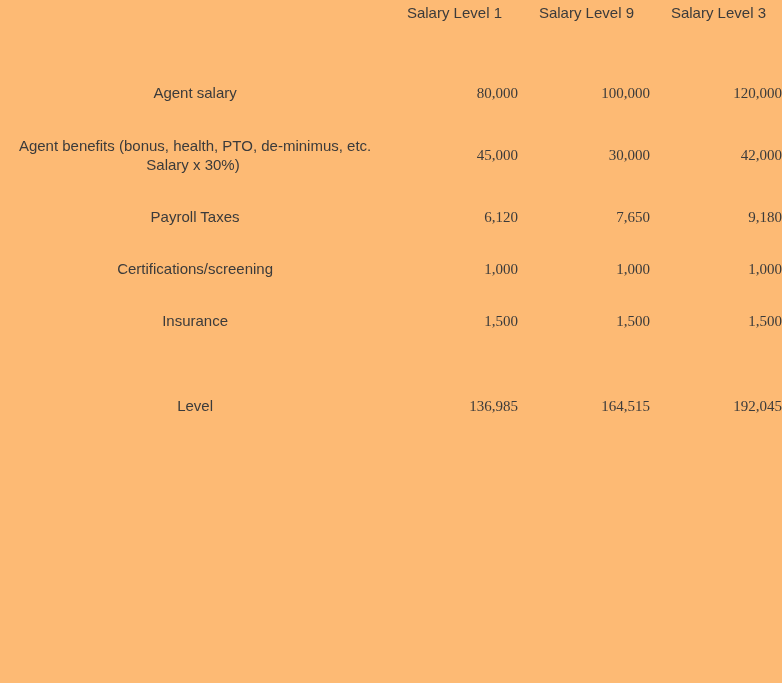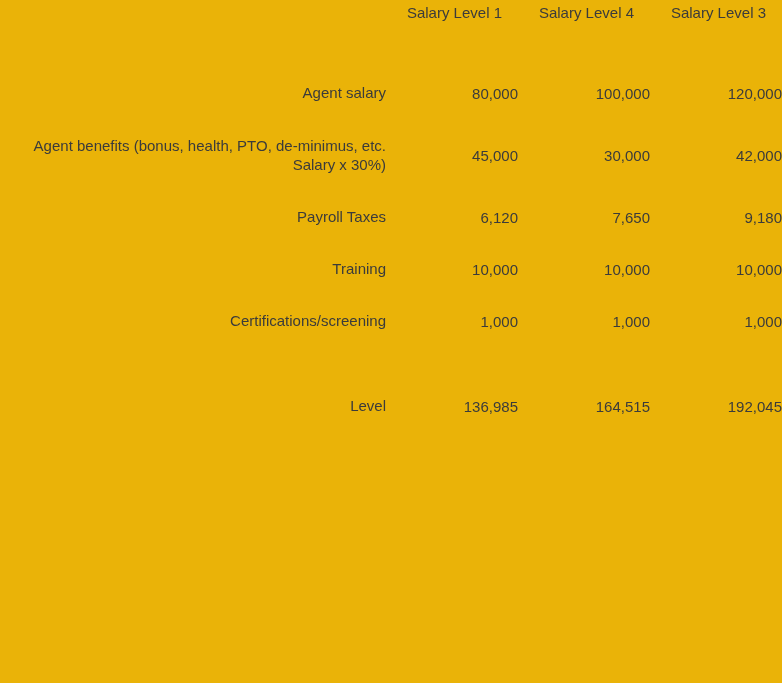--- a/index.html
+++ b/index.html
@@ -3,21 +3,21 @@
 <meta charset="utf-8">
 <style>
   html, body {
     margin: 0;
     padding: 0;
     background: #ffffff;
   }
   .page {
     width: 782px;
     height: 683px;
-    background: #eab308;
+    background: #fdba74;
     overflow: hidden;
     font-family: "Liberation Sans", "DejaVu Sans", sans-serif;
     color: #3b3b3b;
   }
   table.cost-table {
     width: 782px;
     border-collapse: collapse;
     table-layout: fixed;
   }
   table.cost-table th,
@@ -41,48 +41,49 @@
     white-space: nowrap;
   }
   
   tr.spacer-top { height: 41px; }
   tr.spacer-bottom { height: 33px; }
   
   tr.row-single { height: 52px; }
   tr.row-3line { height: 90px; }
   tr.row-2line { height: 72px; }
   td.label-cell {
-    text-align: right;
+    text-align: center;
     padding-left: 10px;
     padding-right: 16px;
     line-height: 1.3;
     white-space: pre-wrap;
   }
   td.value-cell {
     text-align: right;
     padding-right: 26px;
     white-space: nowrap;
+    font-family: Liberation Serif, serif;
   }
 </style>
 </head>
 <body>
 
 <div class="page">
   <table class="cost-table">
     <colgroup>
       <col style="width:386px">
       <col style="width:132px">
       <col style="width:132px">
       <col style="width:132px">
     </colgroup>
     <thead>
       <tr class="header-row">
         <th></th>
         <th>Salary Level 1</th>
-        <th>Salary Level 4</th>
+        <th>Salary Level 9</th>
         <th>Salary Level 3</th>
       </tr>
       <tr class="spacer-top">
           <td colspan="4"></td>
         </tr>
     </thead>
     <tbody>
       <tr class="row-single">
         <td class="label-cell"> Agent salary</td>
         <td class="value-cell">80,000</td>
@@ -95,30 +96,30 @@
         <td class="value-cell">30,000</td>
         <td class="value-cell">42,000</td>
       </tr>
       <tr class="row-single">
         <td class="label-cell"> Payroll Taxes</td>
         <td class="value-cell">6,120</td>
         <td class="value-cell">7,650</td>
         <td class="value-cell">9,180</td>
       </tr>
       <tr class="row-single">
-        <td class="label-cell"> Training</td>
-        <td class="value-cell">10,000</td>
-        <td class="value-cell">10,000</td>
-        <td class="value-cell">10,000</td>
-      </tr>
-      <tr class="row-single">
         <td class="label-cell"> Certifications/screening</td>
         <td class="value-cell">1,000</td>
         <td class="value-cell">1,000</td>
         <td class="value-cell">1,000</td>
+      </tr>
+      <tr class="row-single">
+        <td class="label-cell"> Insurance</td>
+        <td class="value-cell">1,500</td>
+        <td class="value-cell">1,500</td>
+        <td class="value-cell">1,500</td>
       </tr>
       <tr class="spacer-bottom">
           <td colspan="4"></td>
         </tr>
       <tr class="row-single">
         <td class="label-cell"> Level</td>
         <td class="value-cell">136,985</td>
         <td class="value-cell">164,515</td>
         <td class="value-cell">192,045</td>
       </tr>

